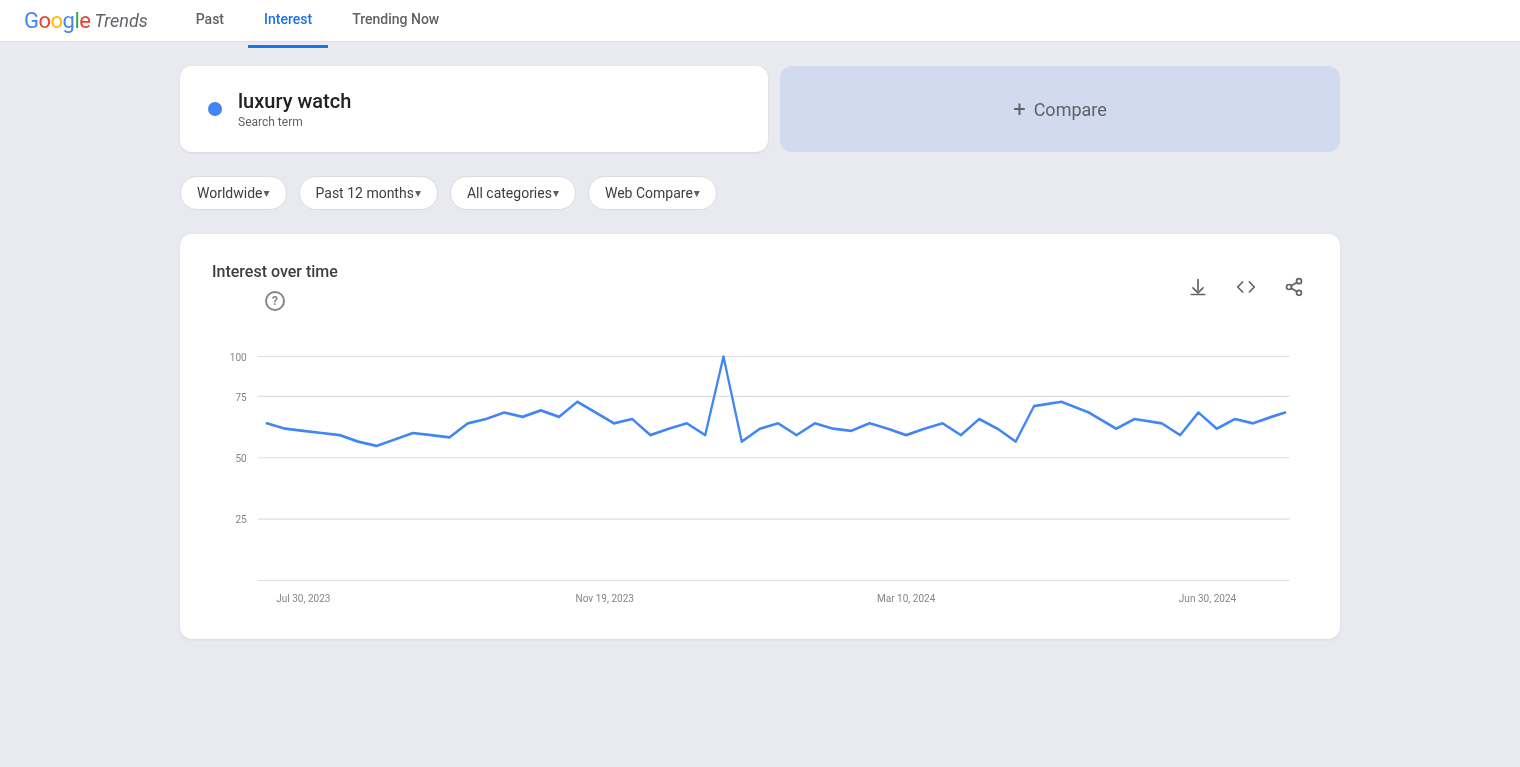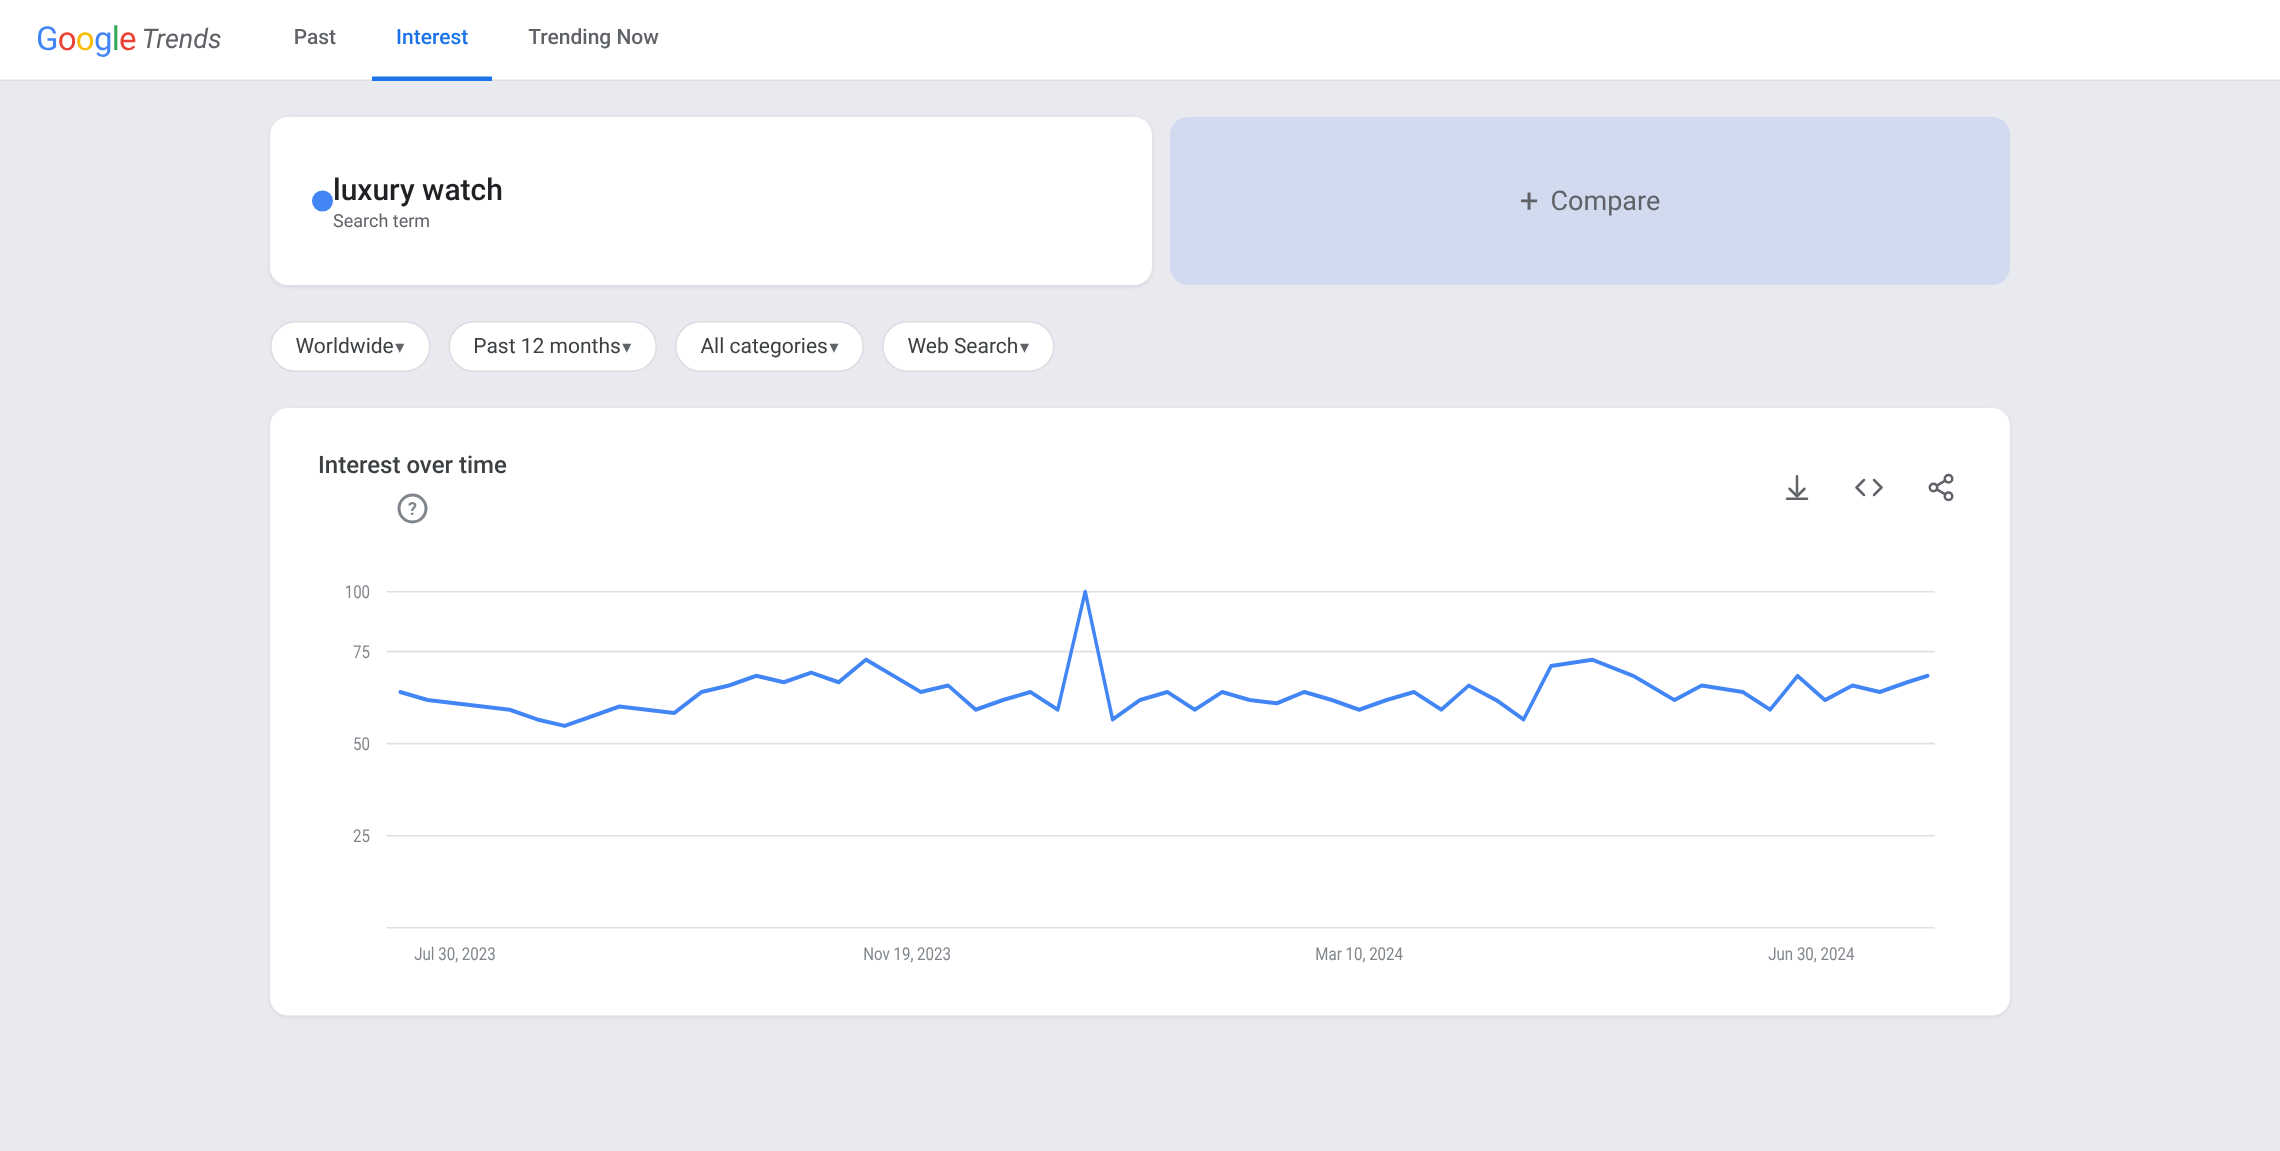--- a/index.html
+++ b/index.html
@@ -9,21 +9,21 @@
       min-height: 767px;
       color: #202124;
     }
 
     
     .header {
       background: #fff;
       display: flex;
       align-items: center;
       padding: 0 24px;
-      height: 54px;
+      height: 42px;
       border-bottom: 1px solid #e0e0e0;
       position: sticky;
       top: 0;
       z-index: 10;
     }
     .logo {
       display: flex;
       align-items: center;
       margin-right: 32px;
     }
@@ -80,23 +80,24 @@
     
     .search-area {
       display: flex;
       gap: 12px;
       align-items: stretch;
     }
     .search-box {
       background: #fff;
       border-radius: 12px;
       flex: 1;
-      padding: 36px 28px;
-      display: flex;
-      align-items: center;
+      padding: 23px 28px;
+      display: flex;
+      align-items: center;
+      gap: 16px;
       box-shadow: 0 1px 3px rgba(0,0,0,0.08);
     }
     .search-dot {
       width: 14px;
       height: 14px;
       border-radius: 50%;
       background: #4285f4;
       flex-shrink: 0;
     }
     .search-text-block {}
@@ -272,21 +273,21 @@
     </button>
     <button class="filter-btn">
       <span>Past 12 months</span>
       <span class="filter-arrow">▾</span>
     </button>
     <button class="filter-btn">
       <span>All categories</span>
       <span class="filter-arrow">▾</span>
     </button>
     <button class="filter-btn">
-      <span>Web Search</span>
+      <span>Web Compare</span>
       <span class="filter-arrow">▾</span>
     </button>
   </div>
 
   <div class="chart-card">
     <div class="chart-header">
       <div class="chart-title-area">
         <span class="chart-title">Interest over time</span>
         <div class="help-icon">?</div>
       </div>

